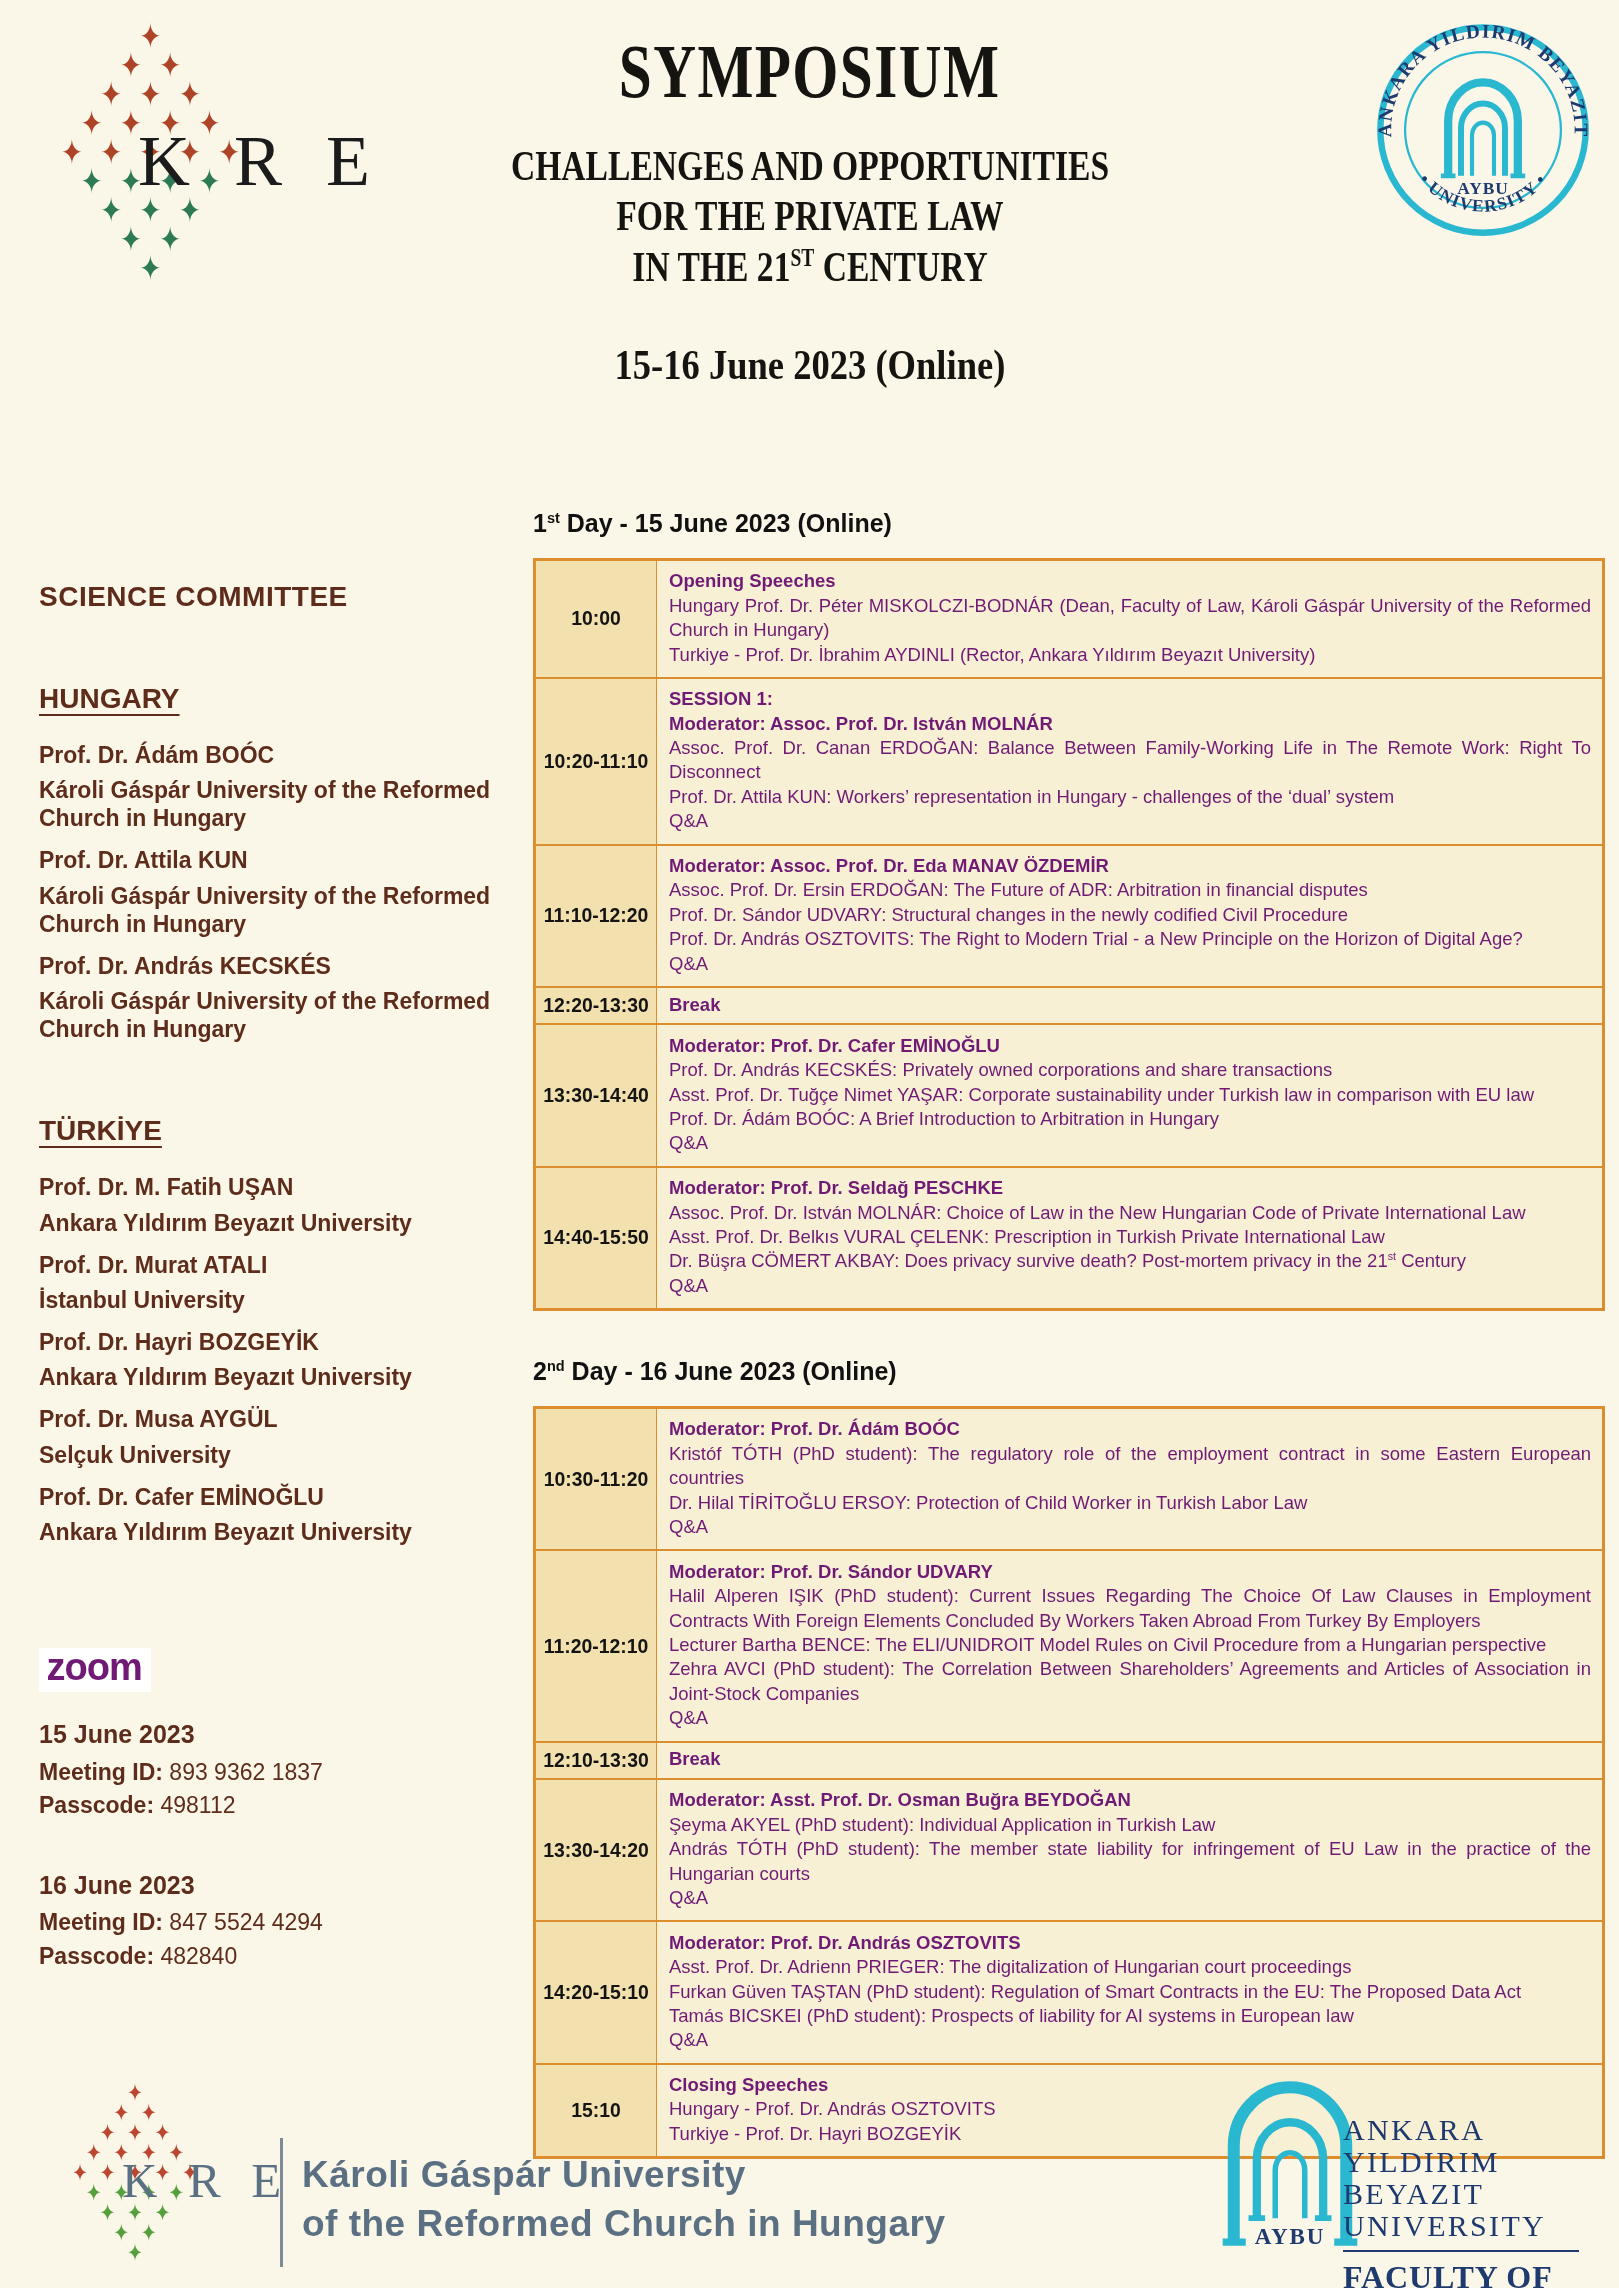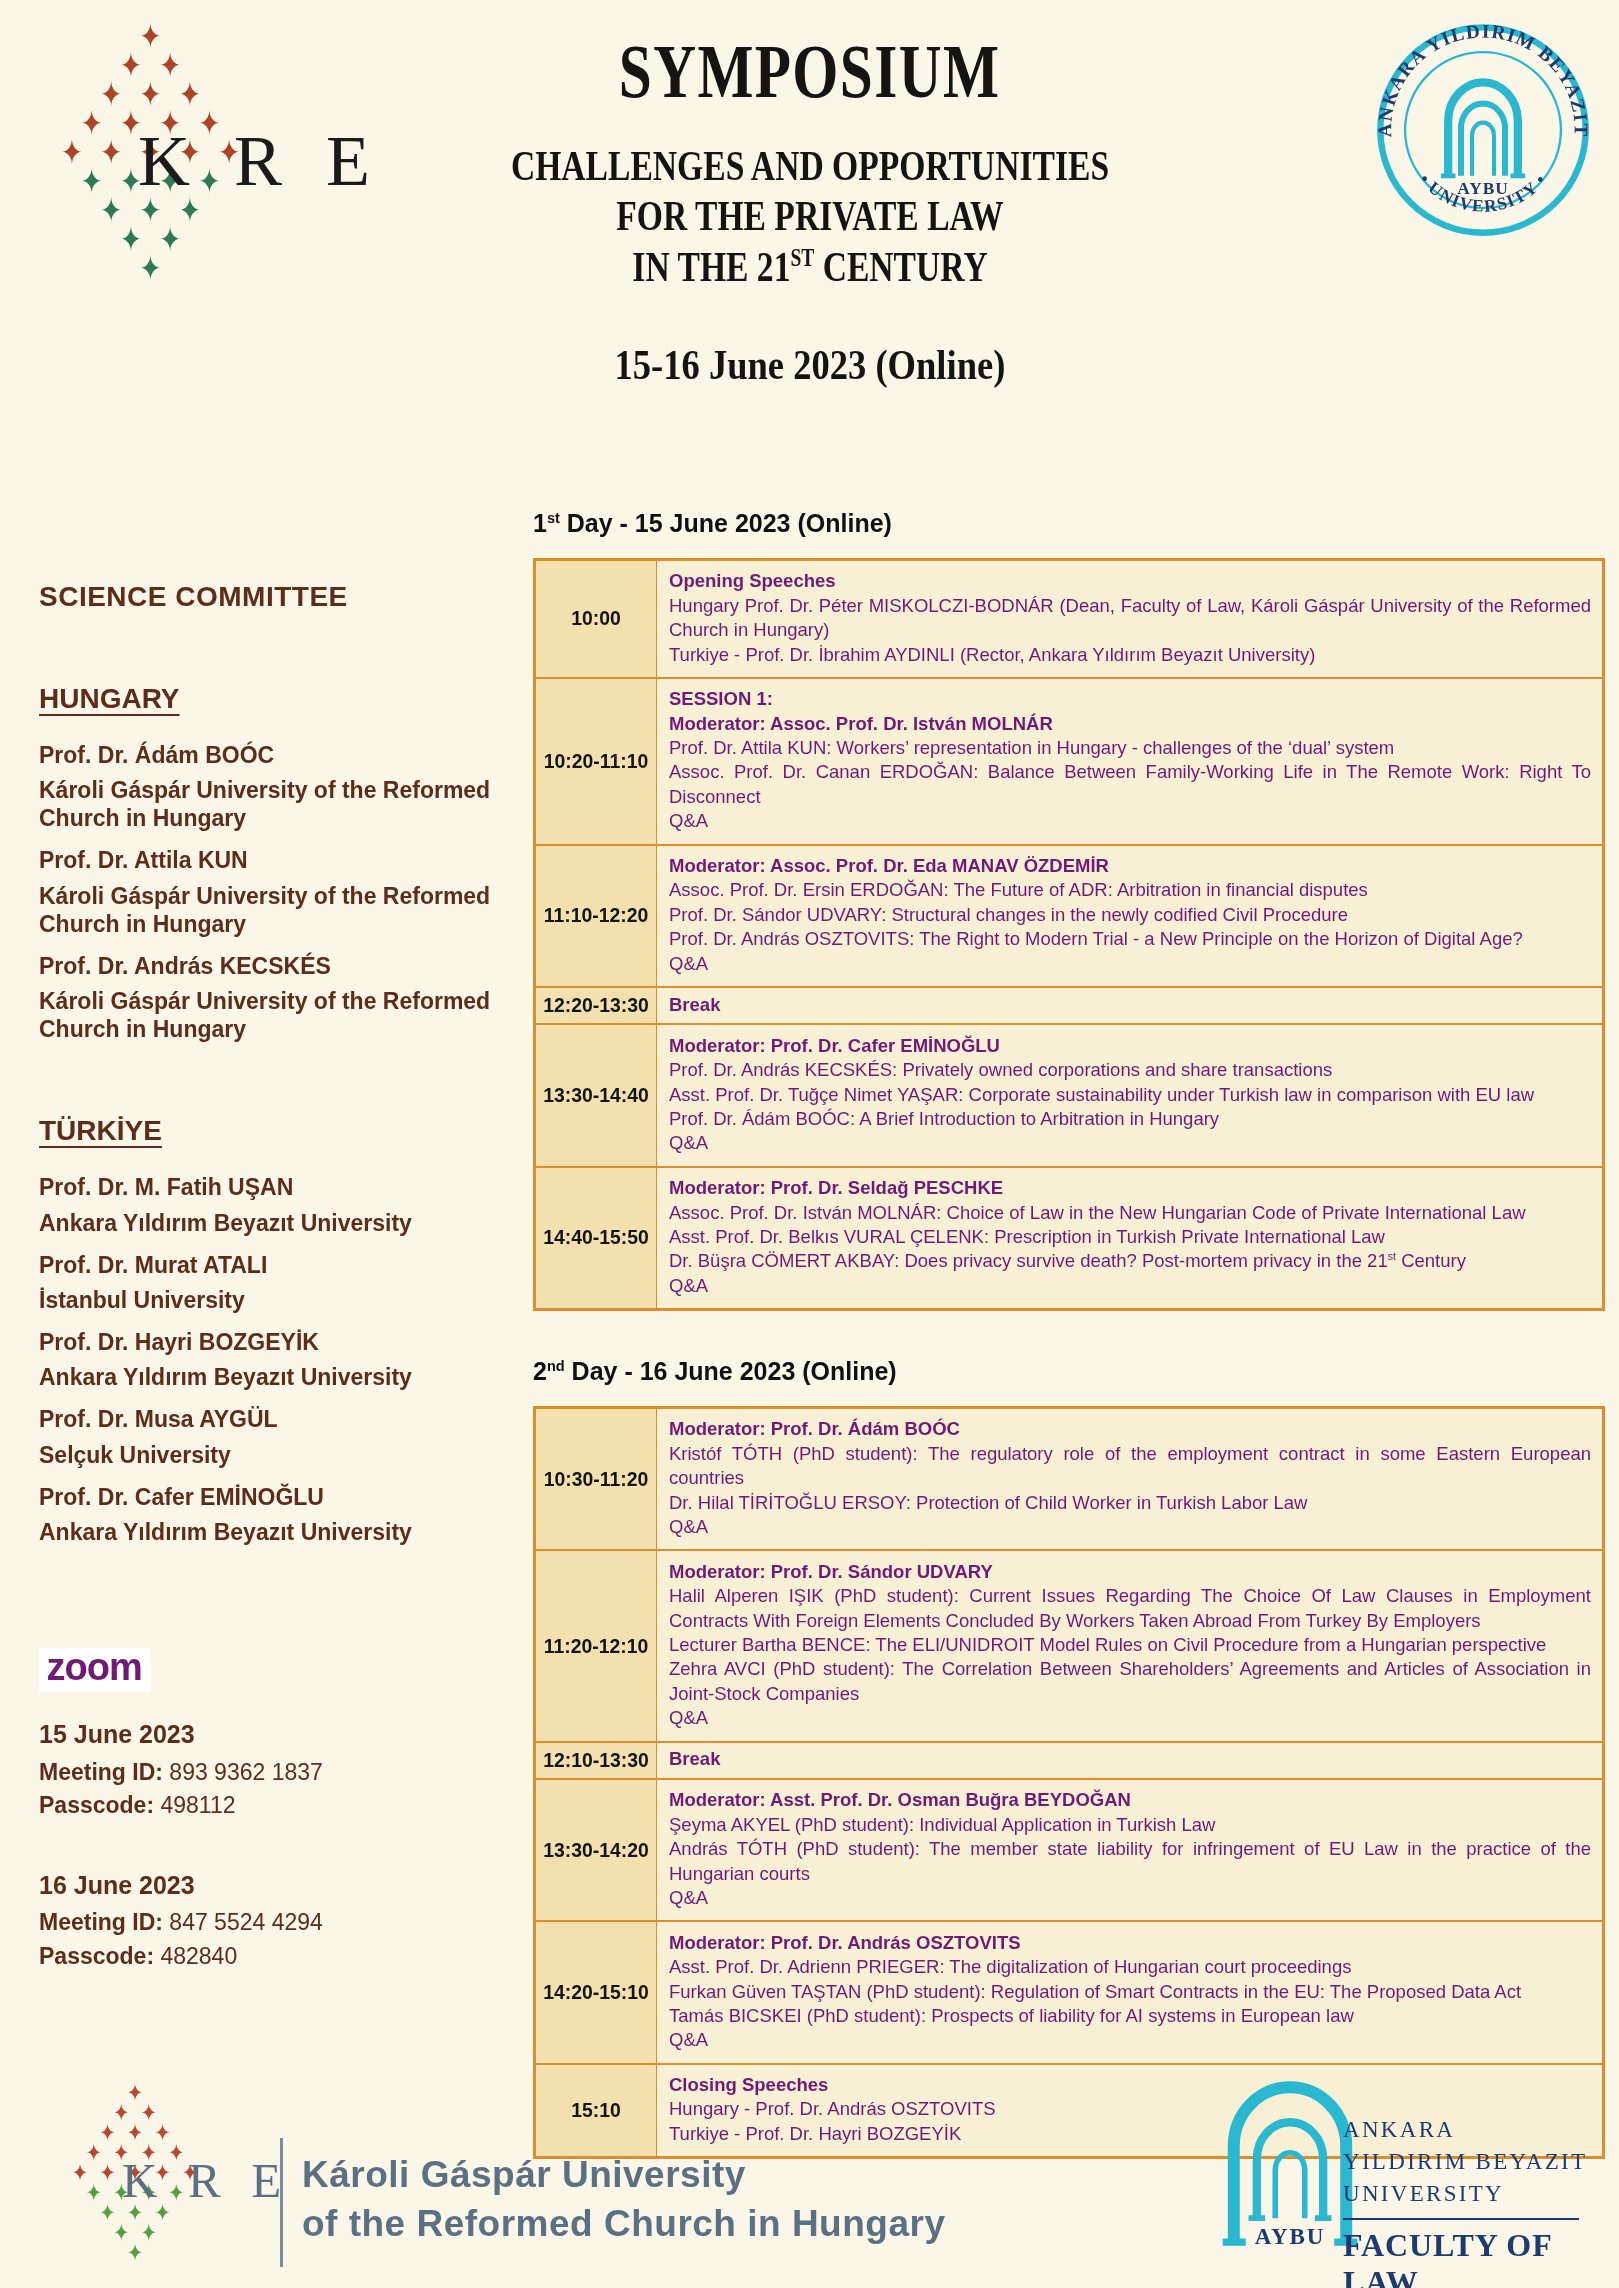--- a/index.html
+++ b/index.html
@@ -74,21 +74,21 @@
   .trow.brk .content-cell{padding:4.6px 11px 6.5px 12px;}
   .tline.b{font-weight:700;}
 
   
   .ftr-sep{position:absolute;left:280px;top:2138px;width:2.8px;height:129px;background:#7d8b98;}
   .ftr-kre-name{position:absolute;left:302px;top:2150px;font-size:37px;font-weight:700;
     color:#5c7083;line-height:49px;letter-spacing:0.5px;}
   .ftr-aybu-logo{position:absolute;left:1220px;top:2078px;}
   .ftr-aybu-text{position:absolute;left:1343px;top:2114px;color:#1e3a6e;
     font-family:"Liberation Serif",serif;}
-  .ftr-aybu-text .uline{font-size:23px;line-height:32px;letter-spacing:2.3px;}
+  .ftr-aybu-text .uline{font-size:30px;line-height:32px;letter-spacing:2.3px;}
   .ftr-aybu-rule{width:236px;height:1.8px;background:#1e3a6e;margin:8.3px 0 6.5px;}
   .ftr-faculty{font-size:32px;font-weight:700;letter-spacing:0.9px;}
 </style>
 </head>
 <body>
 
 <div class="kre-logo kre-logo-lg">
   <div>
       <div class="star-row">
         <span class="star" style="color: rgb(174, 68, 39);">✦</span>
@@ -233,22 +233,22 @@
             <div class="tline b"><span>Opening Speeches</span></div>
             <div class="tline"><span>Hungary Prof. Dr. Péter MISKOLCZI-BODNÁR (Dean, Faculty of Law, Károli Gáspár University of the Reformed Church in Hungary)</span></div>
             <div class="tline"><span>Turkiye - Prof. Dr. İbrahim AYDINLI (Rector, Ankara Yıldırım Beyazıt University)</span></div>
           </div>
         </div>
         <div class="trow">
           <div class="time-cell">10:20-11:10</div>
           <div class="content-cell">
             <div class="tline b"><span>SESSION 1:</span></div>
             <div class="tline b"><span>Moderator: Assoc. Prof. Dr. István MOLNÁR</span></div>
+            <div class="tline"><span>Assoc. Prof. Dr. Canan ERDOĞAN: Balance Between Family-Working Life in The Remote Work: Right To Disconnect</span></div>
             <div class="tline"><span>Prof. Dr. Attila KUN: Workers’ representation in Hungary - challenges of the ‘dual’ system</span></div>
-            <div class="tline"><span>Assoc. Prof. Dr. Canan ERDOĞAN: Balance Between Family-Working Life in The Remote Work: Right To Disconnect</span></div>
             <div class="tline"><span>Q&amp;A</span></div>
           </div>
         </div>
         <div class="trow">
           <div class="time-cell">11:10-12:20</div>
           <div class="content-cell">
             <div class="tline b"><span>Moderator: Assoc. Prof. Dr. Eda MANAV ÖZDEMİR</span></div>
             <div class="tline"><span>Assoc. Prof. Dr. Ersin ERDOĞAN: The Future of ADR: Arbitration in financial disputes</span></div>
             <div class="tline"><span>Prof. Dr. Sándor UDVARY: Structural changes in the newly codified Civil Procedure</span></div>
             <div class="tline"><span>Prof. Dr. András OSZTOVITS: The Right to Modern Trial - a New Principle on the Horizon of Digital Age?</span></div>

